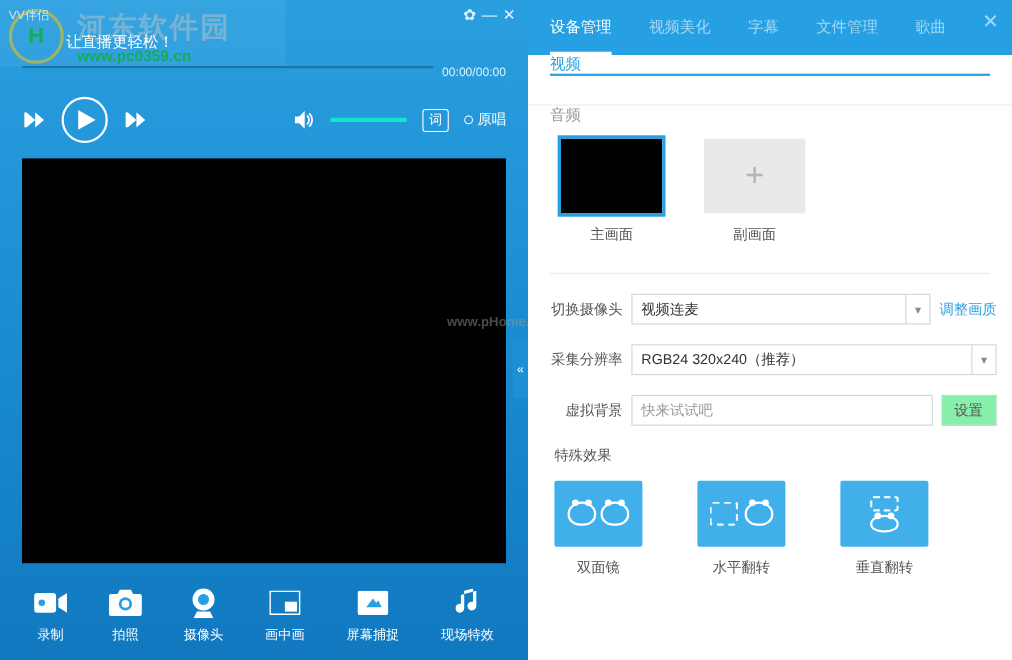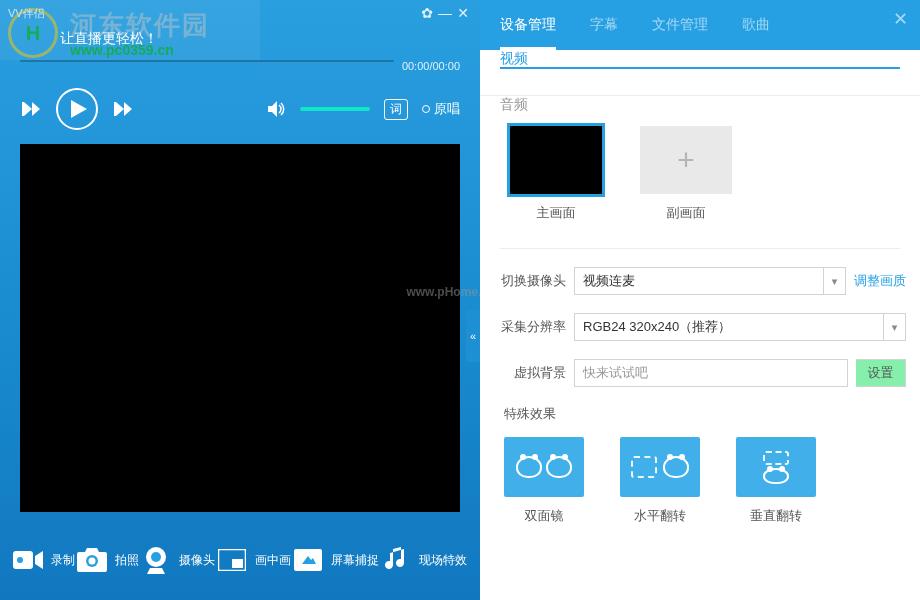--- a/index.html
+++ b/index.html
@@ -34,21 +34,21 @@
 .lyric-box { border: 1.5px solid #fff; border-radius: 3px; padding: 1px 5px; font-size: 12px; cursor: pointer; }
 .orig-toggle { display: flex; align-items: center; gap: 4px; font-size: 13px; cursor: pointer; }
 .orig-toggle .dot { width: 8px; height: 8px; border: 1.5px solid #fff; border-radius: 50%; }
 
 .video-area { margin: 0 20px; width: 440px; height: 368px; background: #000; }
 
 .wm-right { position: absolute; top: 285px; right: -10px; font-size: 12px; color: rgba(150,150,150,0.5); font-weight: bold; }
 .collapse-handle { position: absolute; right: 0; top: 310px; width: 14px; height: 52px; background: #1d90d4; border-radius: 3px 0 0 3px; color: #fff; font-size: 11px; display: flex; align-items: center; justify-content: center; cursor: pointer; }
 
 .bottom-tools { position: absolute; bottom: 0; left: 0; right: 0; height: 80px; display: flex; justify-content: space-around; align-items: center; padding: 0 12px; }
-.tool { display: flex; flex-direction: row; align-items: center; gap: 8px; cursor: pointer; color: #fff; }
+.tool { display: flex; flex-direction: column; align-items: center; gap: 8px; cursor: pointer; color: #fff; }
 .tool .ico { width: 30px; height: 26px; display: flex; align-items: center; justify-content: center; }
 .tool .lbl { font-size: 12px; }
 
 
 .right-panel { width: 440px; height: 600px; background: #fff; position: relative; }
 .rp-header { height: 50px; background: #27a0e3; display: flex; align-items: center; padding: 0 20px; gap: 34px; color: #a3d8f5; font-size: 14px; }
 .rp-tab { cursor: pointer; height: 50px; display: flex; align-items: center; position: relative; }
 .rp-tab.active { color: #fff; }
 .rp-tab.active::after { content:""; position: absolute; bottom: 0; left: 0; right: 0; height: 3px; background: #fff; }
 .rp-close { position: absolute; right: 12px; top: 8px; color: #a3d8f5; font-size: 18px; cursor: pointer; }
@@ -69,21 +69,21 @@
 
 .form { padding: 0 14px; }
 .form-row { display: flex; align-items: center; margin-bottom: 18px; gap: 8px; }
 .form-row .flabel { width: 72px; text-align: right; font-size: 13px; color: #555; }
 .select { flex: 1; height: 28px; border: 1px solid #d3d3d3; display: flex; align-items: center; padding: 0 8px; font-size: 13px; color: #333; cursor: pointer; position: relative; background: #fff; }
 .select .chev { position: absolute; right: 0; top: 0; bottom: 0; width: 22px; border-left: 1px solid #d3d3d3; display: flex; align-items: center; justify-content: center; color: #888; font-size: 11px; }
 .link-btn { color: #27a0e3; font-size: 13px; cursor: pointer; white-space: nowrap; }
 .setting-btn { width: 50px; height: 28px; border: 1px solid #d3d3d3; border-left: none; display: flex; align-items: center; justify-content: center; font-size: 13px; color: #555; cursor: pointer; background: #86efac; }
 
 .effects-title { padding: 0 24px; font-size: 13px; color: #555; margin-top: 4px; margin-bottom: 14px; }
-.effects-row { display: flex; gap: 36px; padding: 0 24px; }
+.effects-row { display: flex; gap: 50px; padding: 0 24px; }
 .effect { display: flex; flex-direction: column; align-items: center; gap: 10px; cursor: pointer; }
 .effect .eico { width: 80px; height: 60px; background: #41b0ea; border-radius: 2px; display: flex; align-items: center; justify-content: center; position: relative; }
 .effect .elbl { font-size: 13px; color: #555; }
 .rac { width: 26px; height: 22px; border: 2px solid #fff; border-radius: 50% 50% 45% 45%; position: relative; }
 .rac::before, .rac::after { content:""; position:absolute; width:6px; height:6px; background:#fff; border-radius:50%; top:-4px; }
 .rac::before{left:2px;} .rac::after{right:2px;}
 .dashed-box { width: 26px; height: 22px; border: 2px dashed rgba(255,255,255,0.9); border-radius: 3px; }
 </style>
 </head>
 <body>
@@ -204,20 +204,21 @@
           </svg>
         </span>
       <span class="lbl">现场特效</span>
     </div>
   </div>
 </div>
 
 <div class="right-panel">
   <div class="rp-header">
     <div class="rp-tab active">设备管理</div>
+    <div class="rp-tab">视频美化</div>
     <div class="rp-tab">字幕</div>
     <div class="rp-tab">文件管理</div>
     <div class="rp-tab">歌曲</div>
     <span class="rp-close">✕</span>
   </div>
 
   <div class="subtab-row">
     <div class="subtab active">视频</div>
     <div class="subtab">音频</div>
   </div>

